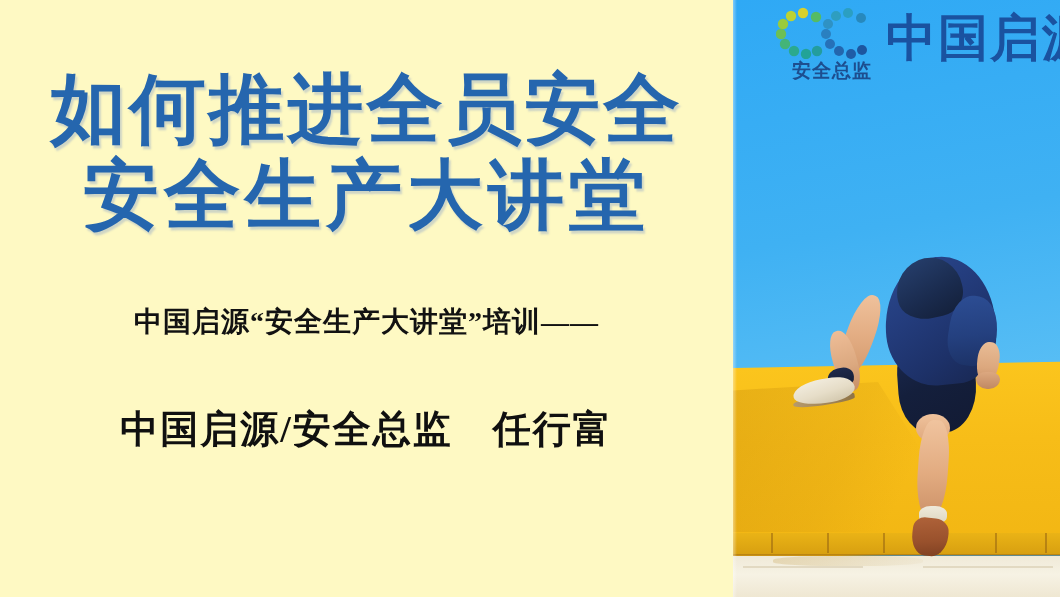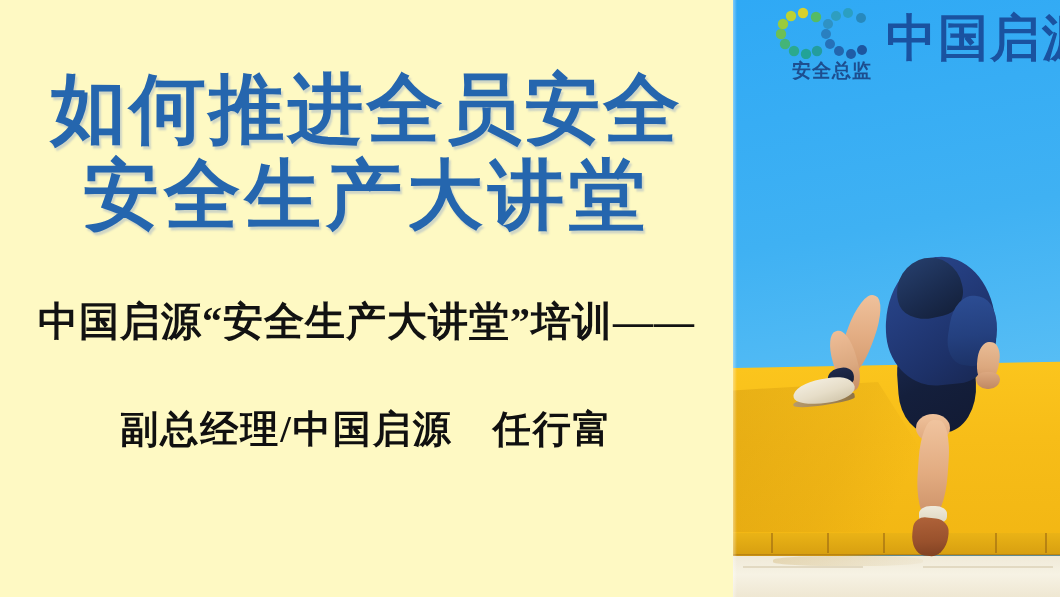--- a/index.html
+++ b/index.html
@@ -55,21 +55,21 @@
     position: absolute;
     left: 0;
     top: 300px;
     width: 733px;
     text-align: center;
   }
 
   .subtitle-line {
     font-family: "Liberation Serif", "DejaVu Serif", serif;
     font-weight: bold;
-    font-size: 40px;
+    font-size: 28px;
     line-height: 44px;
     color: #121212;
     letter-spacing: 1px;
     white-space: nowrap;
   }
 
   .presenter-block {
     position: absolute;
     left: 0;
     top: 405px;
@@ -384,21 +384,21 @@
     <div class="title-block">
       <div class="title-line title-line-1">如何推进全员安全</div>
       <div class="title-line title-line-2">安全生产大讲堂</div>
     </div>
 
     <div class="subtitle-block">
       <div class="subtitle-line">中国启源“安全生产大讲堂”培训——</div>
     </div>
 
     <div class="presenter-block">
-      <div class="presenter-line">副总经理/中国启源　任行富</div>
+      <div class="presenter-line">中国启源/安全总监　任行富</div>
     </div>
 
   </div>
 
   <div class="photo-panel">
     <div class="photo-fade"></div>
 
     <div class="sky"></div>
 
     <div class="wall"></div>

